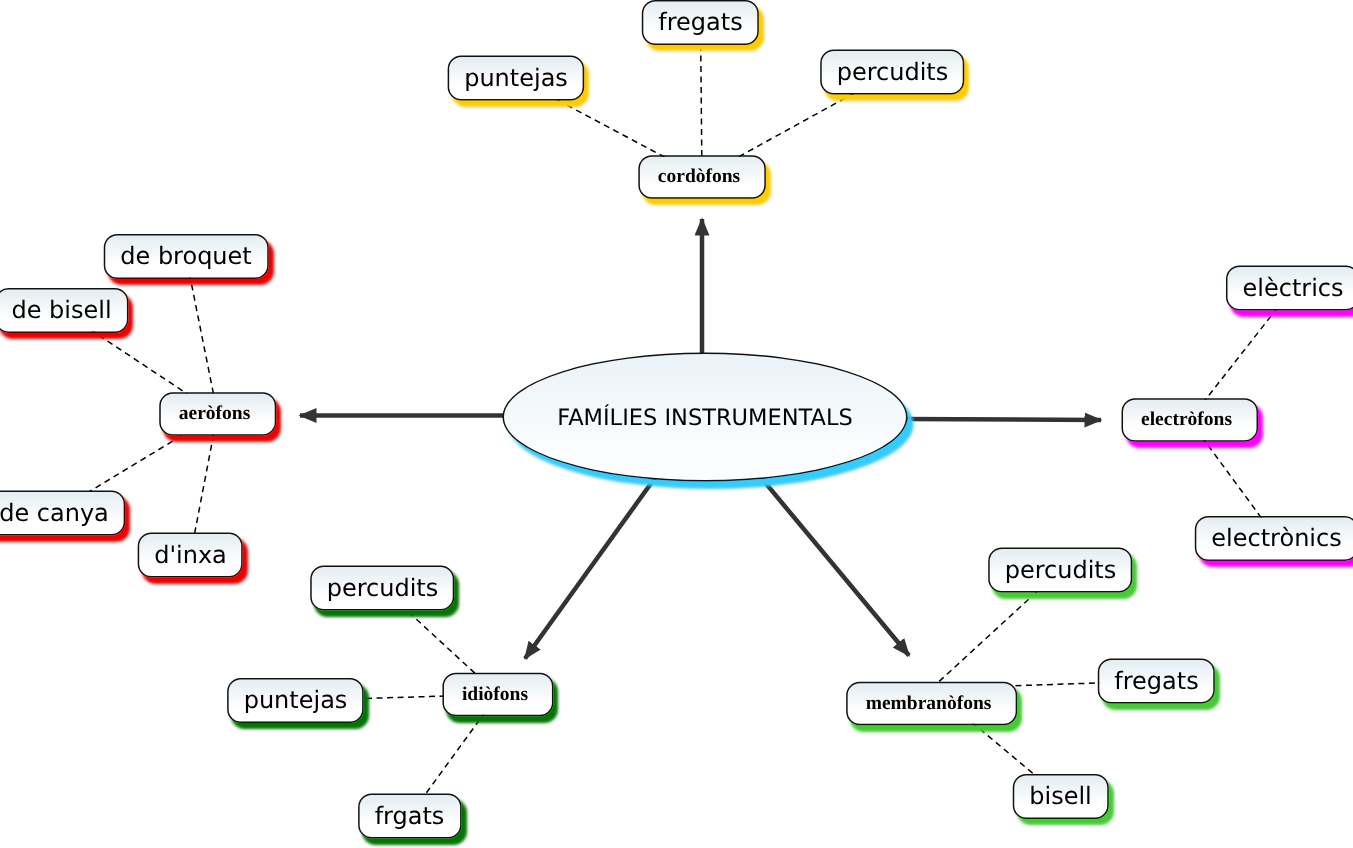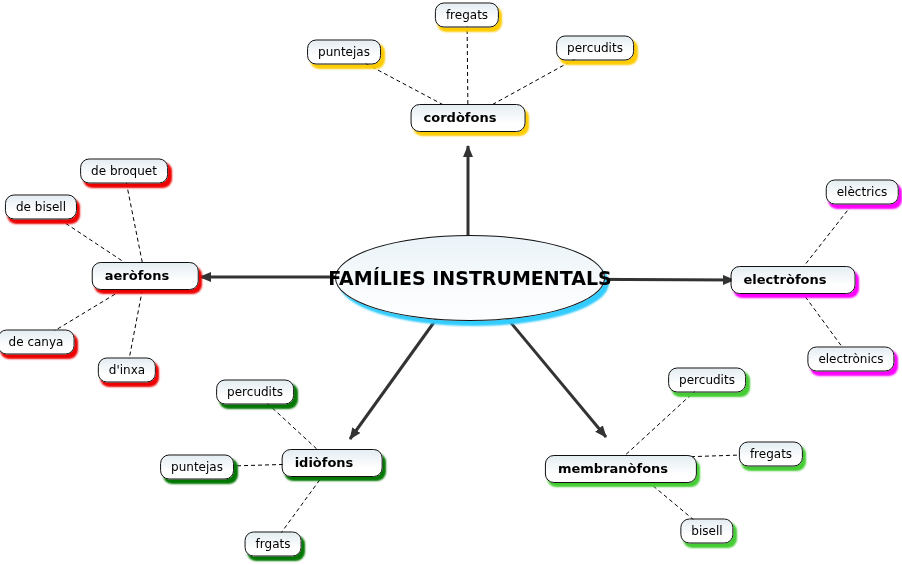--- a/index.html
+++ b/index.html
@@ -35,43 +35,44 @@
   }
   .node {
     position: absolute;
     transform: translate(-50%, -50%);
     white-space: nowrap;
     border: 1px solid var(--border, #111111);
     border-radius: 9px;
     background: linear-gradient(180deg, #e4edf2 0%, #ffffff 70%);
     box-shadow: 3px 4px 2px var(--shadow, #999999);
     padding: 4px 10px 5px 10px;
-    font-size: 12px;
+    font-size: 16px;
     color: #000000;
     cursor: default;
   }
   .family {
     font-weight: bold;
     font-size: 13px;
-    padding: 5px 28px 6px 12px;
+    padding: 5px 16px 6px 12px;
+    font-family: Liberation Serif, serif;
   }
   .center-ellipse {
     position: absolute;
     transform: translate(-50%, -50%);
     width: 268px;
     height: 84px;
     border: 1.5px solid var(--border, #111111);
     border-radius: 50%;
     background: linear-gradient(180deg, #eaf3f8 0%, #fcfdfe 80%);
     box-shadow: 4px 5px 2px var(--shadow, #33ccff);
     display: flex;
     align-items: center;
     justify-content: center;
-    font-weight: bold;
-    font-size: 19px;
+    font-weight: normal;
+    font-size: 15px;
     color: #000000;
     white-space: nowrap;
   }
 </style>
 </head>
 <body>
 
 <div class="map" style="--arrow: #333333; --link: #000000; --border: #111111;">
 
   <svg class="connectors" width="902" height="565" viewBox="0 0 902 565">

